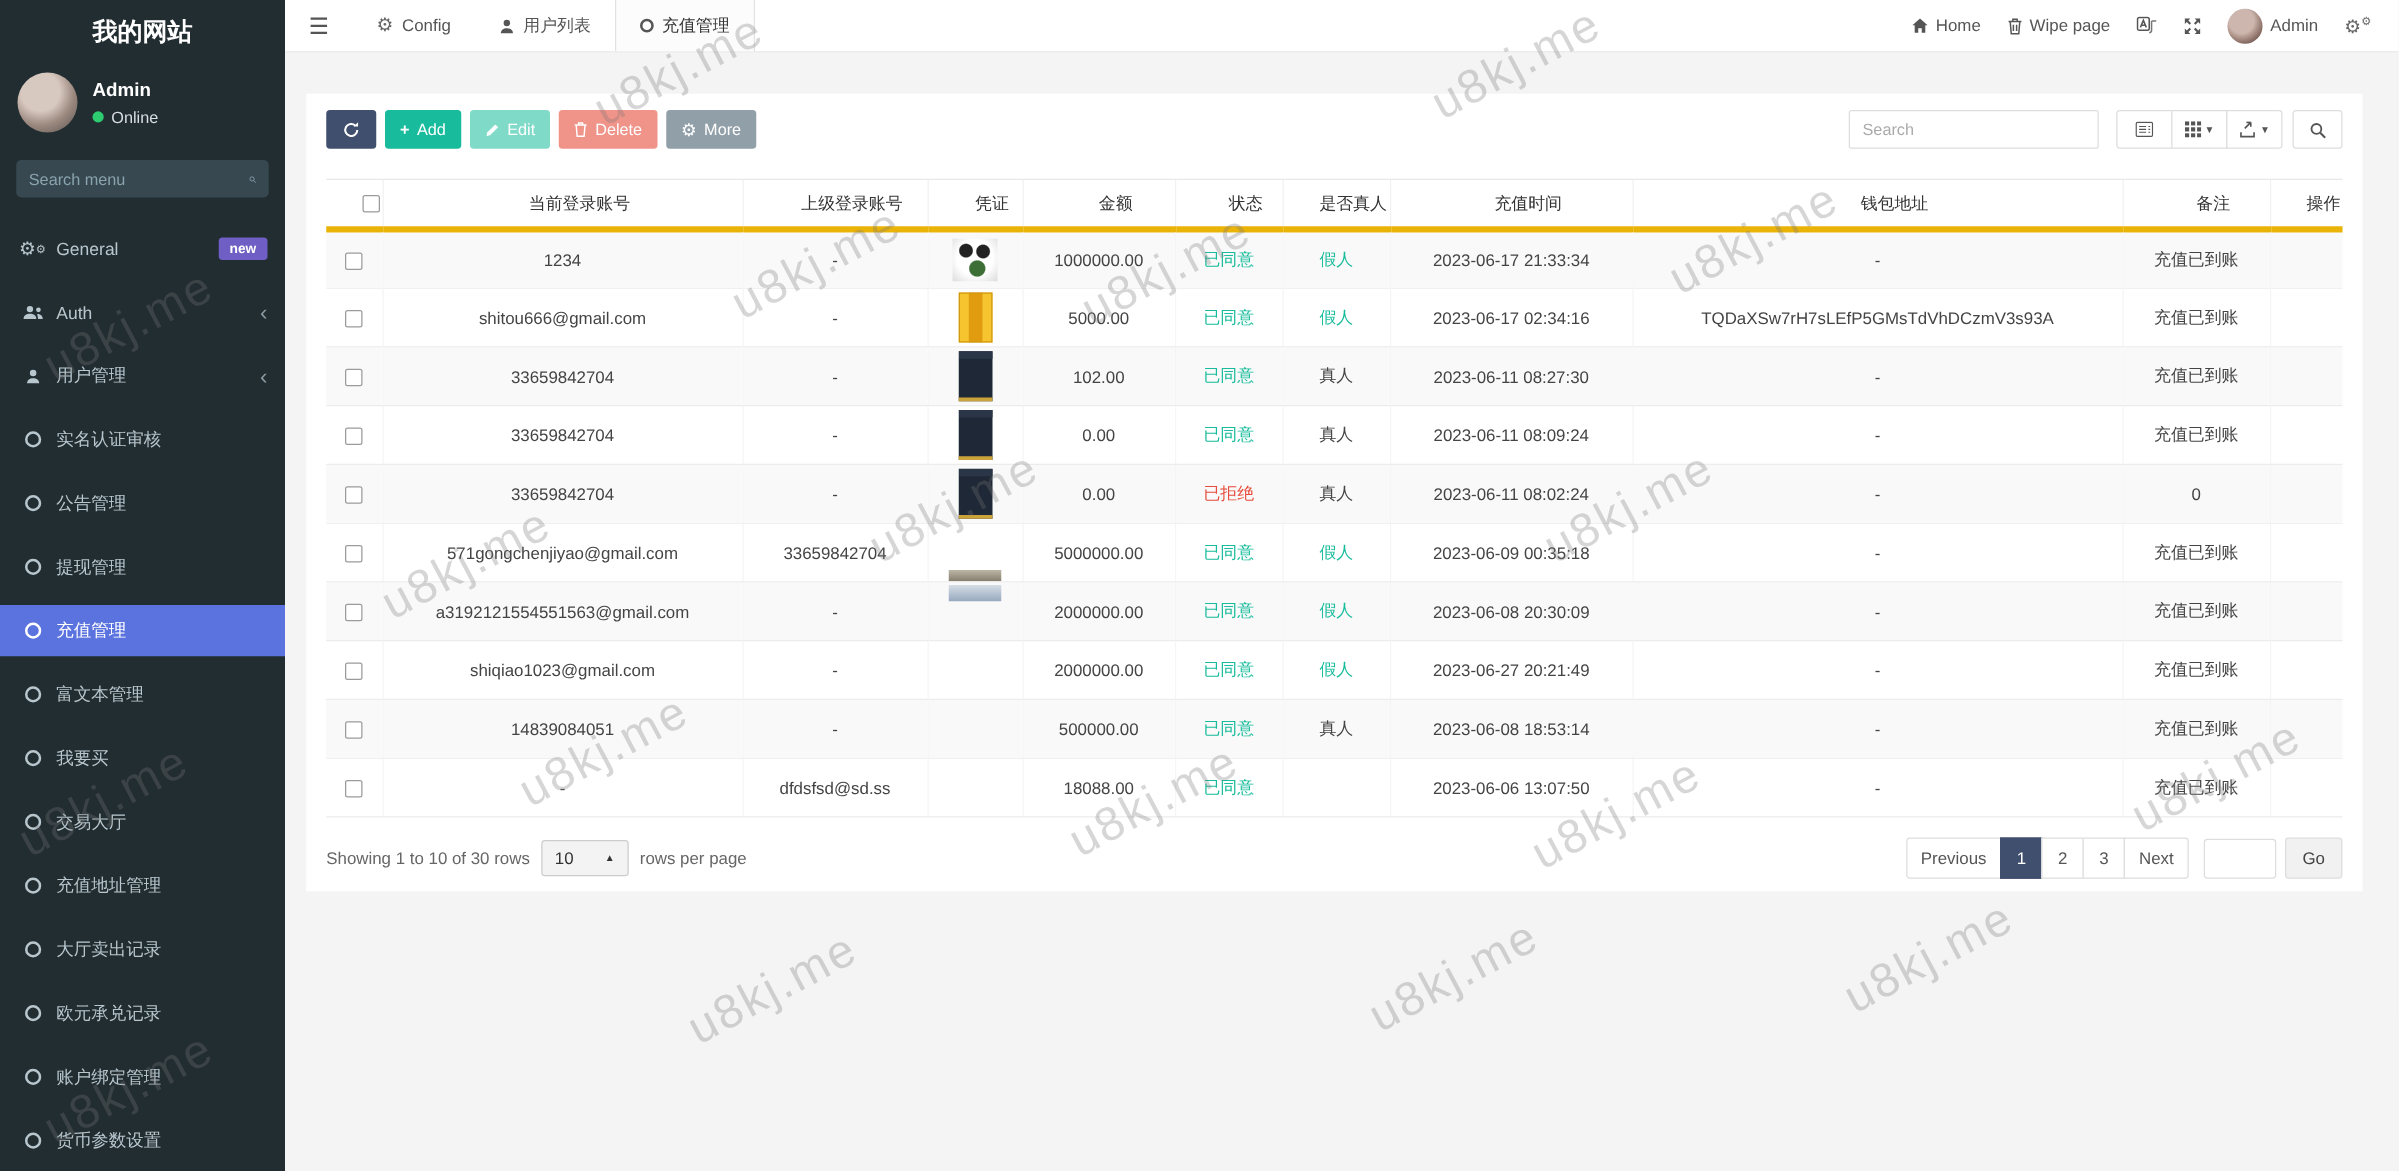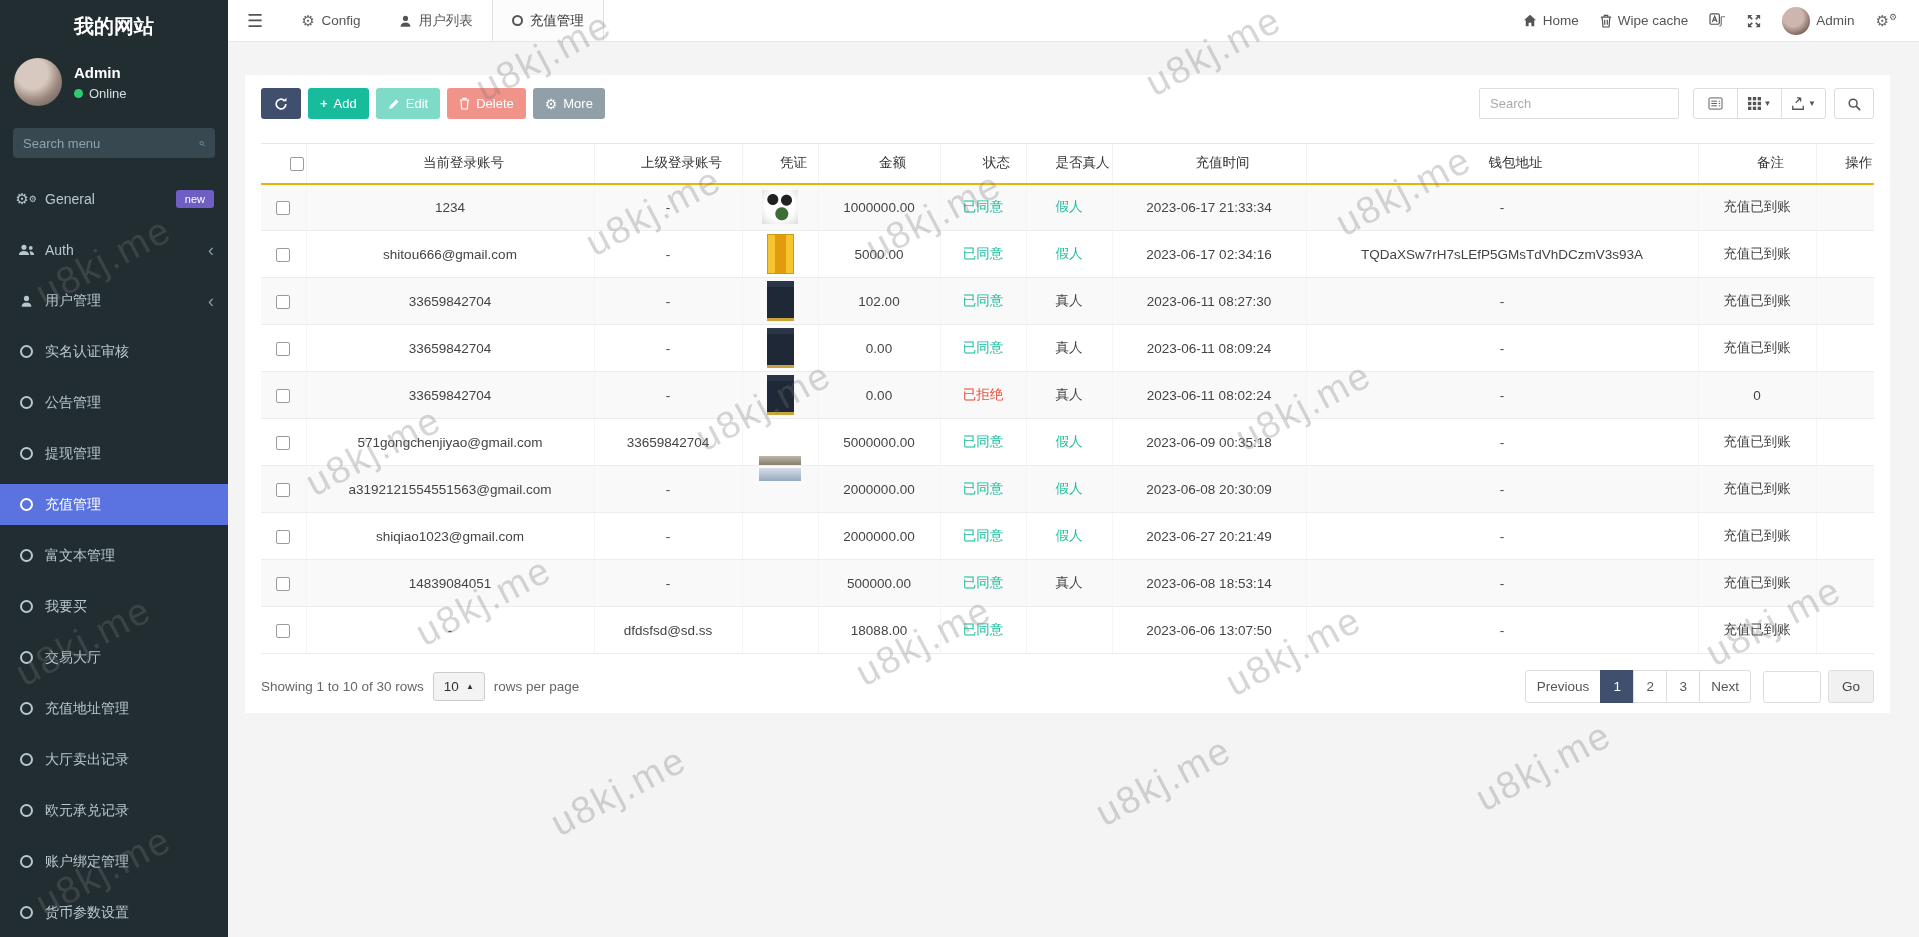--- a/index.html
+++ b/index.html
@@ -22,21 +22,21 @@
   .side-search input { flex:1; background:transparent; border:none; outline:none; color:#ccc; font-size:13px; font-family:inherit; }
   .side-search input::placeholder { color:#8aa4af; }
   .side-search svg { color:#8aa4af; }
   .menu { list-style:none; margin-top:20px; }
   .menu li { height:41px; margin-bottom:10px; display:flex; align-items:center; padding:0 14px; font-size:14px; cursor:pointer; }
   .menu li.active { background:var(--accent,#5b73de); color:#fff; }
   .mi-icon { width:24px; margin-right:7px; display:flex; align-items:center; justify-content:center; flex:none; font-size:15px; }
   .circle-o { width:13px; height:13px; border:2px solid #b8c7ce; border-radius:50%; display:inline-block; }
   .active .circle-o { border-color:#fff; }
   .chev { margin-left:auto; color:#8a9ba3; font-size:18px; line-height:1; }
-  .badge-new { margin-left:auto; background:var(--badge,#6f5fc4); color:#fff; font-size:11px; font-weight:normal; padding:3px 9px; border-radius:3px; }
+  .badge-new { margin-left:auto; background:var(--badge,#6f5fc4); color:#fff; font-size:11px; font-weight:bold; padding:3px 9px; border-radius:3px; }
 
   
   .navbar { position:absolute; left:228px; right:0; top:0; height:42px; background:#fff; border-bottom:1px solid #e6e6e6; display:flex; align-items:center; z-index:3; }
   .hamburger { padding:0 19px; font-size:18px; color:#555; cursor:pointer; }
   .tabs { display:flex; height:100%; }
   .tab { display:flex; align-items:center; gap:7px; padding:0 19px; font-size:13.5px; color:#555; cursor:pointer; }
   .tab.active { border-left:1px solid #e2e2e2; border-right:1px solid #e2e2e2; background:#fcfcfc; color:#333; }
   .tab .ring { width:11px; height:11px; border:2px solid #555; border-radius:50%; }
   .gear-ch { font-size:15px; color:#666; line-height:1; }
   .nav-right { margin-left:auto; display:flex; align-items:center; gap:21px; padding-right:22px; color:#555; font-size:13.5px; }
@@ -57,21 +57,21 @@
   .tb-search::placeholder { color:#aaa; }
   .icon-group { display:flex; margin-left:14px; }
   .icon-btn { width:45px; height:31px; background:#fff; border:1px solid #ddd; display:flex; align-items:center; justify-content:center; gap:3px; color:#555; cursor:pointer; margin-left:-1px; }
   .icon-group .icon-btn:first-child { border-radius:3px 0 0 3px; margin-left:0; }
   .icon-group .icon-btn:last-child { border-radius:0 3px 3px 0; }
   .icon-btn.lone { border-radius:3px; margin-left:8px; width:40px; }
   .caret-d { font-size:8px; color:#555; }
 
   
   table { width:100%; border-collapse:collapse; table-layout:fixed; margin-top:24px; font-size:13.5px; }
-  th { height:40px; font-weight:500; color:#333; border-top:1px solid #e8e8e8; border-bottom:2px solid #eab308; border-left:1px solid #f1f1f1; text-align:center;padding-left:27px; }
+  th { height:40px; font-weight:500; color:#333; border-top:1px solid #e8e8e8; border-bottom:5px solid #eab308; border-left:1px solid #f1f1f1; text-align:center;padding-left:27px; }
   th:first-child { border-left:none; }
   td { height:47px; text-align:center; color:#444; border-bottom:1px solid #ececec; border-left:1px solid #f5f5f5; overflow:hidden; position:relative; }
   td:first-child { border-left:none; }
   tr.striped td { background:#f9f9f9; }
   .cb { appearance:none; width:14px; height:14px; border:1px solid #9b9b9b; border-radius:2px; background:#fff; vertical-align:middle; cursor:pointer; }
   .teal { color:var(--teal,#18bc9c); }
   .red { color:var(--red,#e74c3c); }
 
   .v-panda { width:36px; height:34px; margin:0 auto;
     background:radial-gradient(circle at 30% 28%, #222 0 5px, transparent 6px),
@@ -80,21 +80,21 @@
                radial-gradient(circle at 50% 45%, #fff 0 55%, #dcdcdc 100%); }
   .v-gold { width:27px; height:40px; margin:0 auto; border:1px solid #cf9a12;
     background:linear-gradient(90deg,#f6c42e 0 28%, #e09c0e 28% 72%, #f6c42e 72%); }
   .v-dark { width:27px; height:40px; margin:0 auto; background:#1f2836; border-bottom:3px solid #caa43a;
     box-shadow:inset 0 6px 0 #2a3547; }
   .v-strip-b { position:absolute; left:50%; transform:translateX(-50%); bottom:0; width:42px; height:9px; background:linear-gradient(#bdb5a6,#857e6f); }
   .v-strip-t { position:absolute; left:50%; transform:translateX(-50%); top:2px; width:42px; height:13px; background:linear-gradient(#d6dde6,#97a9bf); }
 
   
   .tfoot { display:flex; align-items:center; margin-top:16px; color:#666; font-size:13.5px; }
-  .pgsize { display:inline-flex; align-items:center; gap:7px; border:1px solid #ccc; background:#f3f3f3; border-radius:3px; padding:6px 10px; margin:0 9px; color:#333; cursor:pointer; }
+  .pgsize { display:inline-flex; align-items:center; gap:25px; border:1px solid #ccc; background:#f3f3f3; border-radius:3px; padding:6px 10px; margin:0 9px; color:#333; cursor:pointer; }
   .caret-u { font-size:8px; color:#333; }
   .pagination { margin-left:auto; display:flex; }
   .page { min-width:34px; height:33px; border:1px solid #ddd; background:#fff; color:#555; display:flex; align-items:center; justify-content:center; padding:0 11px; margin-left:-1px; font-size:13.5px; cursor:pointer; }
   .page:first-child { border-radius:3px 0 0 3px; }
   .page:last-child { border-radius:0 3px 3px 0; }
   .page.active { background:var(--navy,#3d4c6b); border-color:var(--navy,#3d4c6b); color:#fff; }
   .jump { width:58px; height:32px; border:1px solid #ddd; border-radius:3px; margin-left:12px; outline:none; padding:0 6px; font-family:inherit; }
   .go { height:33px; padding:0 13px; border:1px solid #ddd; background:#f1f1f1; color:#444; border-radius:3px; margin-left:7px; font-size:13.5px; font-family:inherit; cursor:pointer; }
 </style>
 </head>
@@ -254,21 +254,21 @@
     <span class="nav-item">
       <svg width="14" height="13" viewBox="0 0 16 15" fill="currentColor">
           <path d="M8 1l7 6.2h-2.1V14H9.6v-4H6.4v4H3.1V7.2H1z"></path>
         </svg>
       <span>Home</span>
     </span>
     <span class="nav-item">
       <svg width="12" height="14" viewBox="0 0 14 16" fill="none" stroke="currentColor" stroke-width="1.4">
           <path d="M1 3.5h12M5 3.5V1.5h4v2M2.5 3.5l1 11.5h7l1-11.5M5.5 6.5v6M8.5 6.5v6"></path>
         </svg>
-      <span>Wipe cache</span>
+      <span>Wipe page</span>
     </span>
     <span class="nav-item">
       <svg width="17" height="15" viewBox="0 0 18 16" stroke="currentColor" fill="none" stroke-width="1.3">
           <rect x="1" y="1" width="10" height="11" rx="1.5"></rect>
           <path d="M3.5 9.5L6 3.5l2.5 6M4.4 7.6h3.2"></path>
           <path d="M13 4h4M13 4v8a2 2 0 0 1-2 2" opacity=".8"></path>
         </svg>
     </span>
     <span class="nav-item">
       <svg width="14" height="14" viewBox="0 0 16 16" fill="currentColor">

